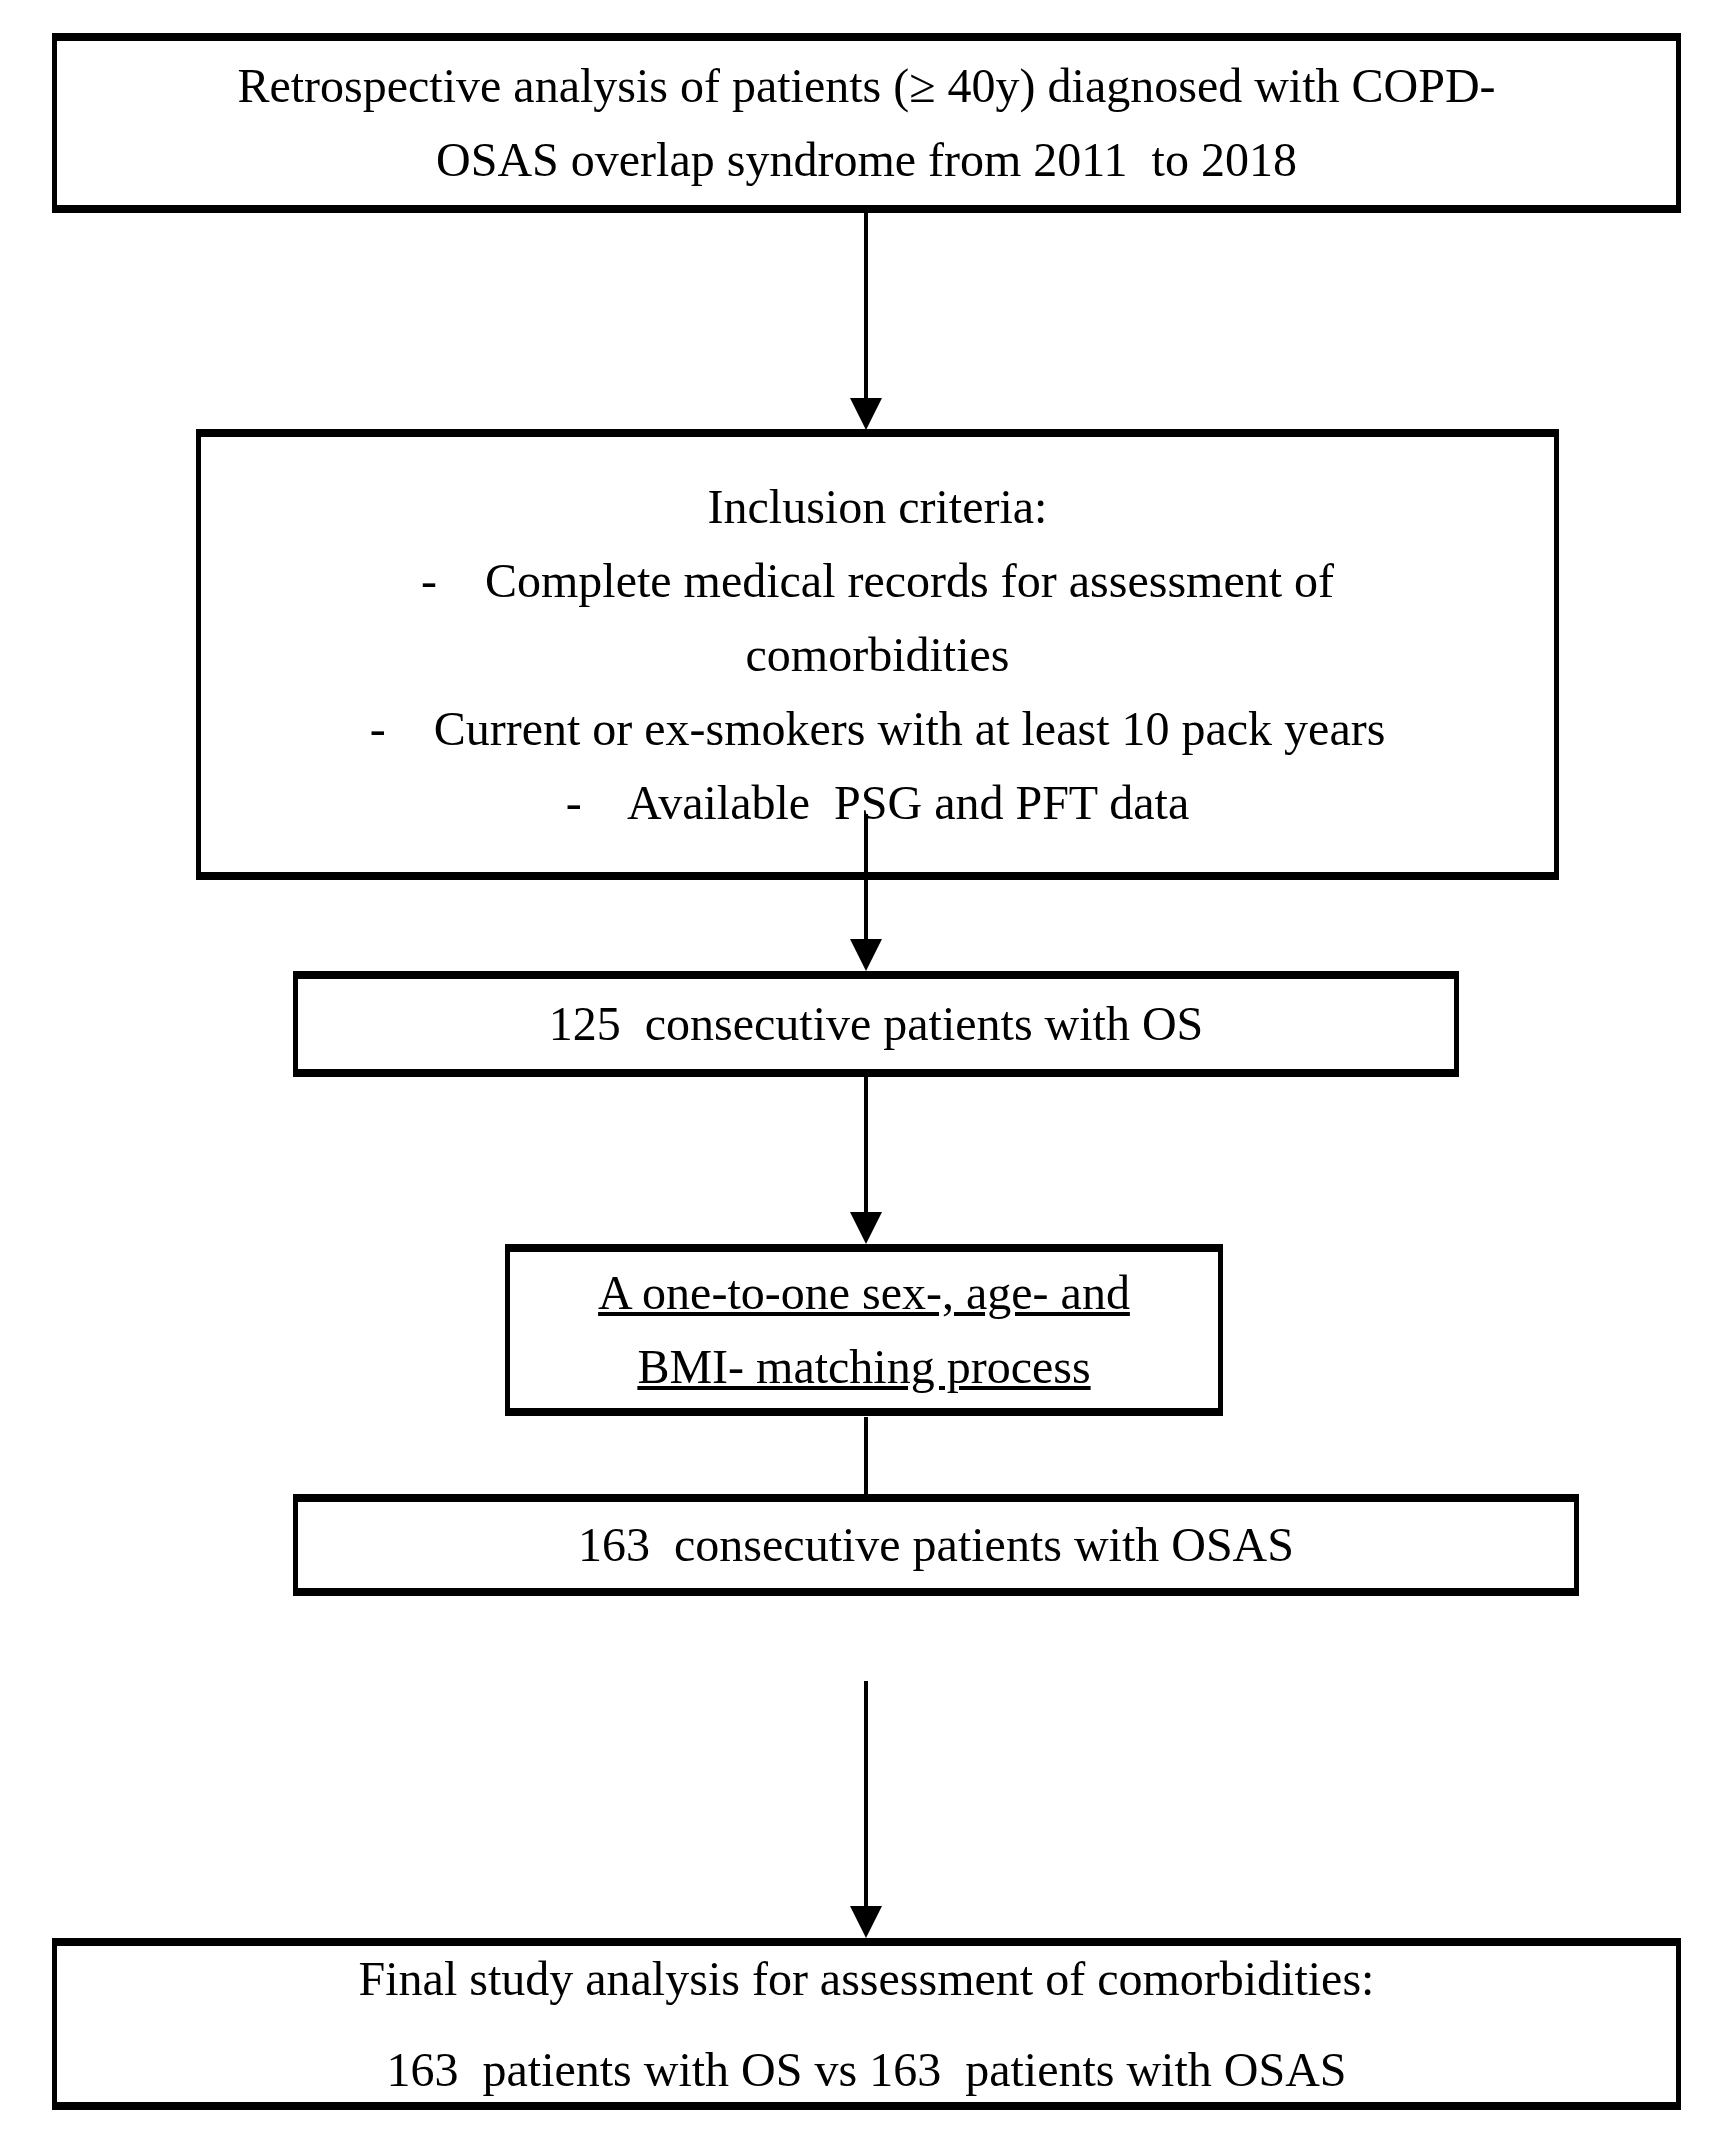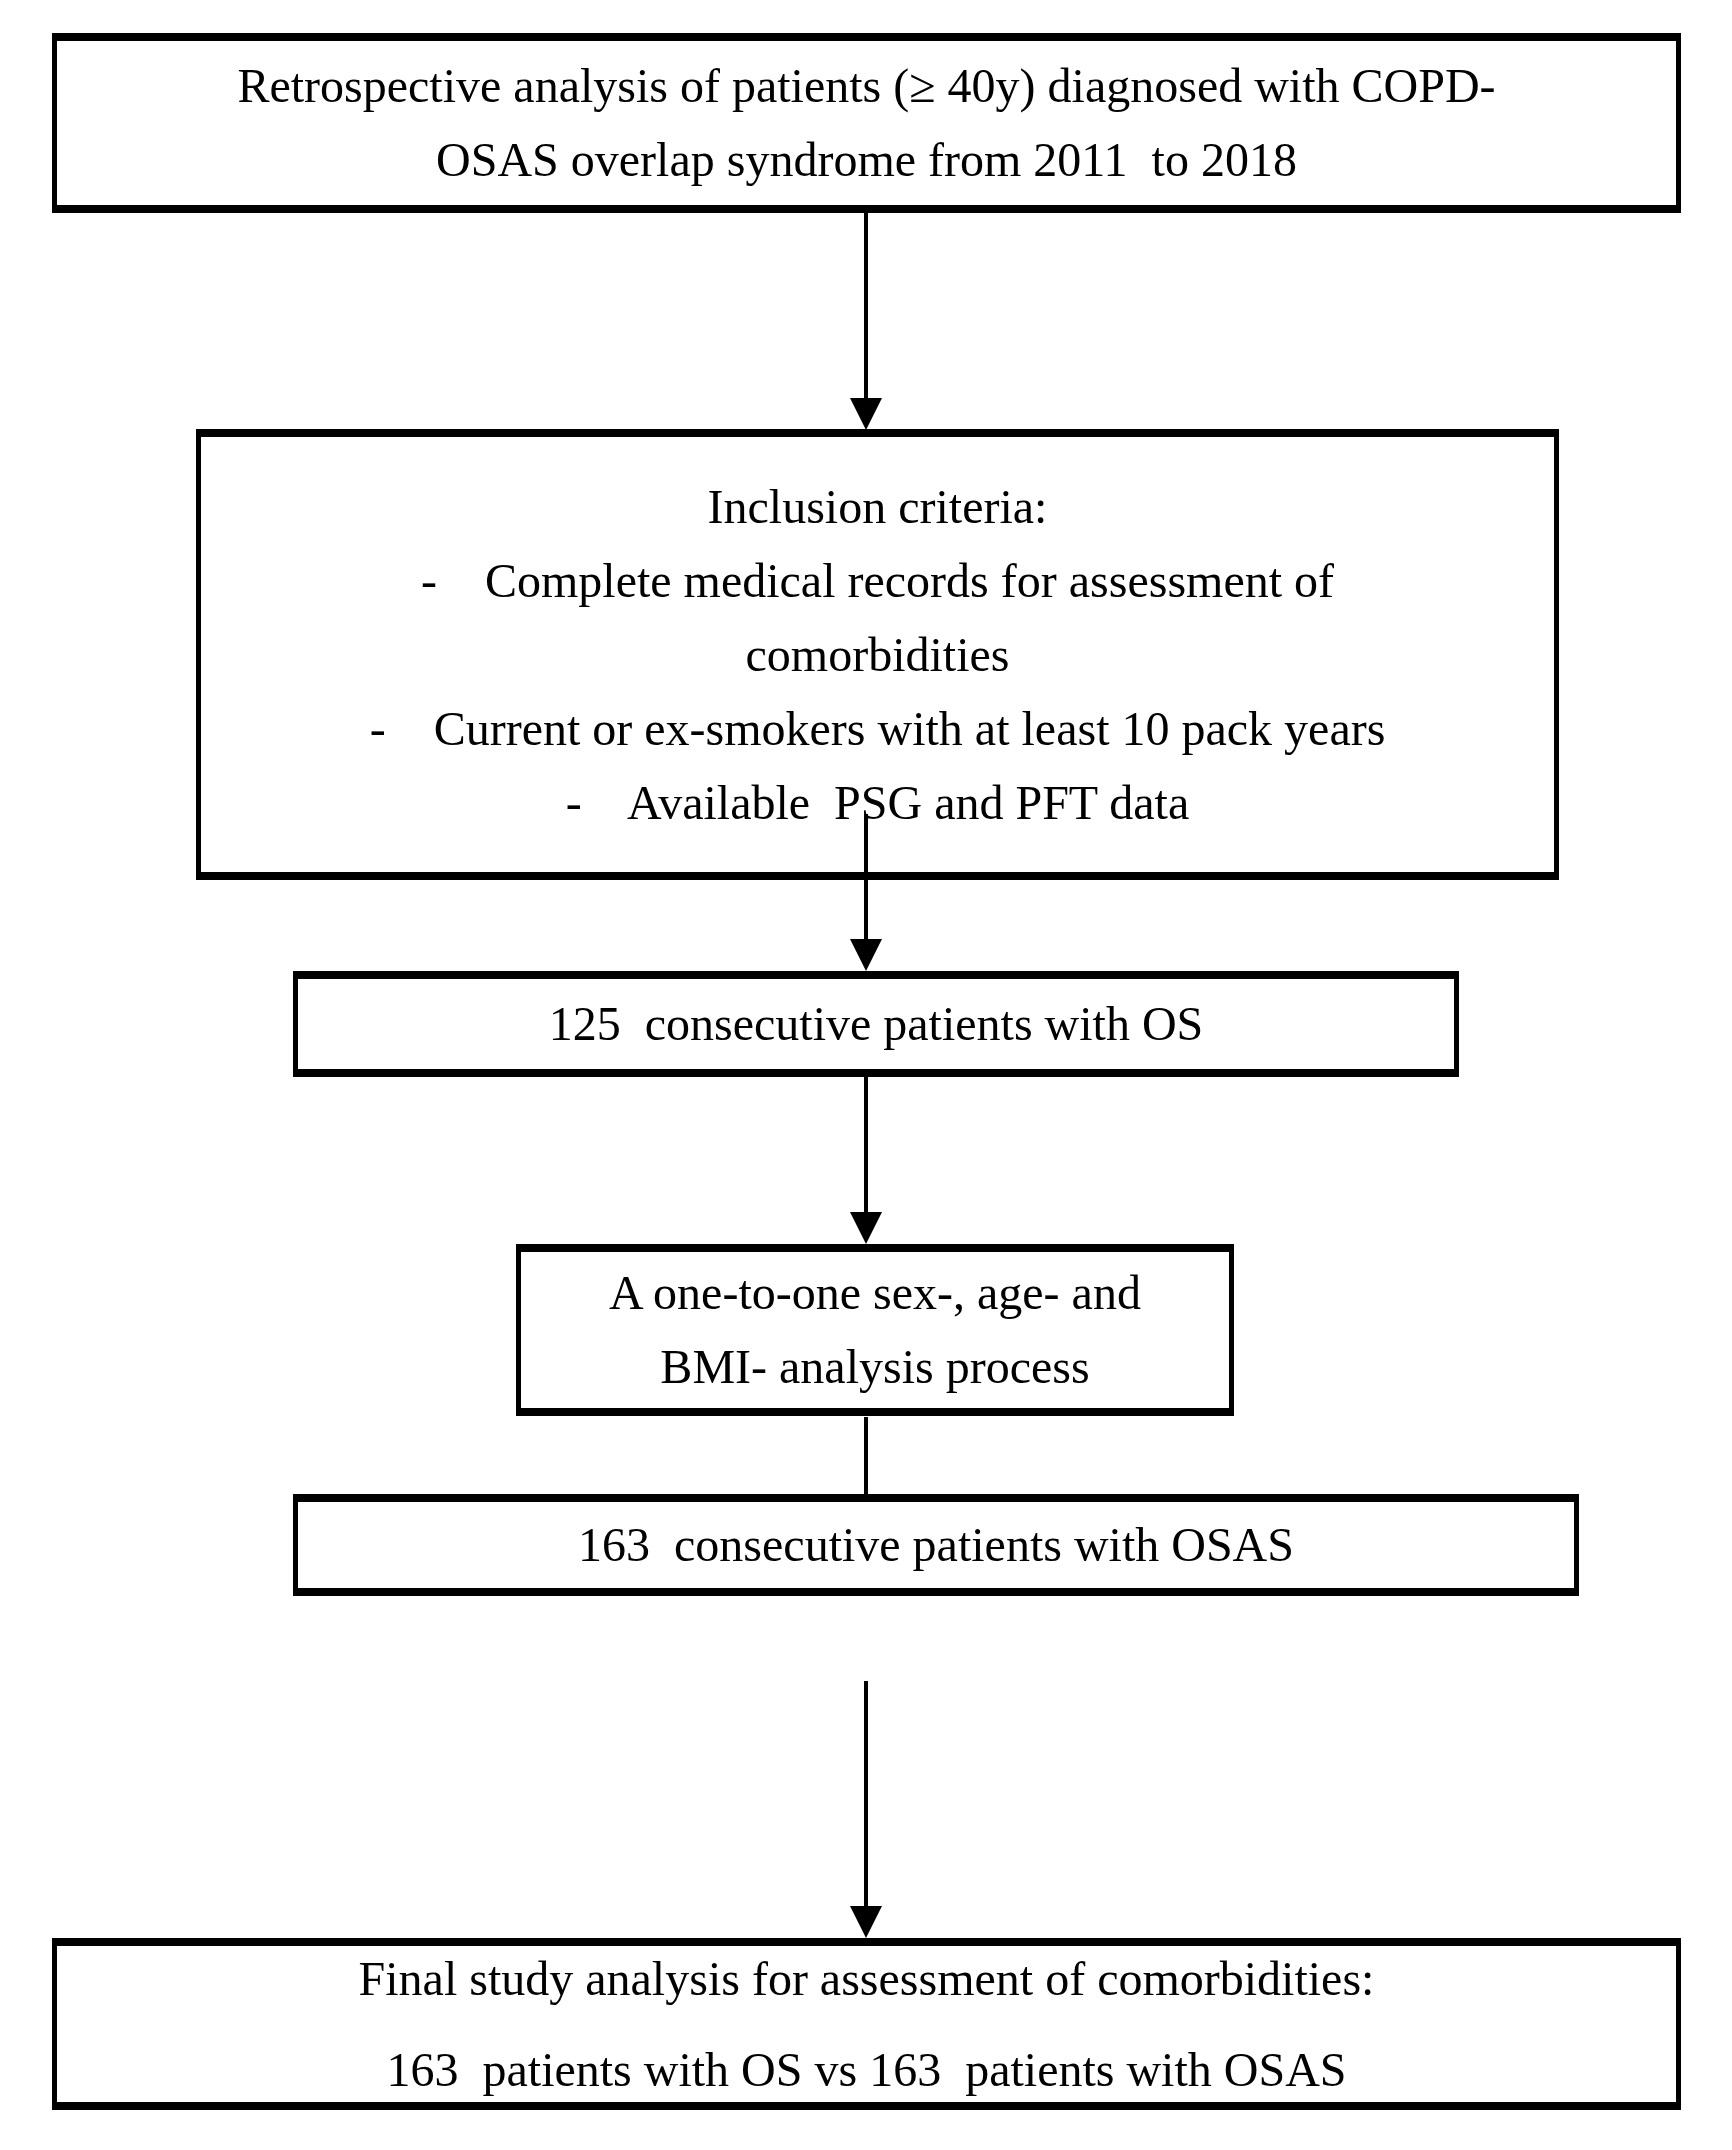--- a/index.html
+++ b/index.html
@@ -31,21 +31,21 @@
   }
   .line {
     font-size: 48px;
     line-height: 74px;
     white-space: pre-wrap;
     color: #000000;
   }
   .b1 { left: 52px;  top: 33px;   width: 1629px; height: 180px; }
   .b2 { left: 196px; top: 429px;  width: 1363px; height: 451px; }
   .b3 { left: 293px; top: 971px; width: 1166px; height: 106px; }
-  .b4 { left: 516px; top: 1244px; width: 718px; height: 172px; }
+  .b4 { left: 505px; top: 1244px; width: 718px; height: 172px; text-decoration: underline; }
   .b5 { left: 293px; top: 1494px; width: 1286px; height: 102px; }
   .b6 { left: 52px;  top: 1938px; width: 1629px; height: 172px; gap: 17px; }
 
   .arrow {
     position: absolute;
     left: 850px;
     width: 32px;
   }
   .a1 { top: 213px;  height: 217px; }
   .a2 { top: 814px; height: 157px; }
@@ -103,21 +103,21 @@
     <div class="line">125  consecutive patients with OS</div>
   </div>
 
   <div class="arrow a3">
     <div class="arrow-line"></div>
     <div class="arrow-head"></div>
   </div>
 
   <div class="box b4">
     <div class="line">A one-to-one sex-, age- and</div>
-    <div class="line">BMI- analysis process</div>
+    <div class="line">BMI- matching process</div>
   </div>
 
   <div class="arrow a4">
     <div class="arrow-line"></div>
     <div class="arrow-head"></div>
   </div>
 
   <div class="box b5">
     <div class="line">163  consecutive patients with OSAS</div>
   </div>

